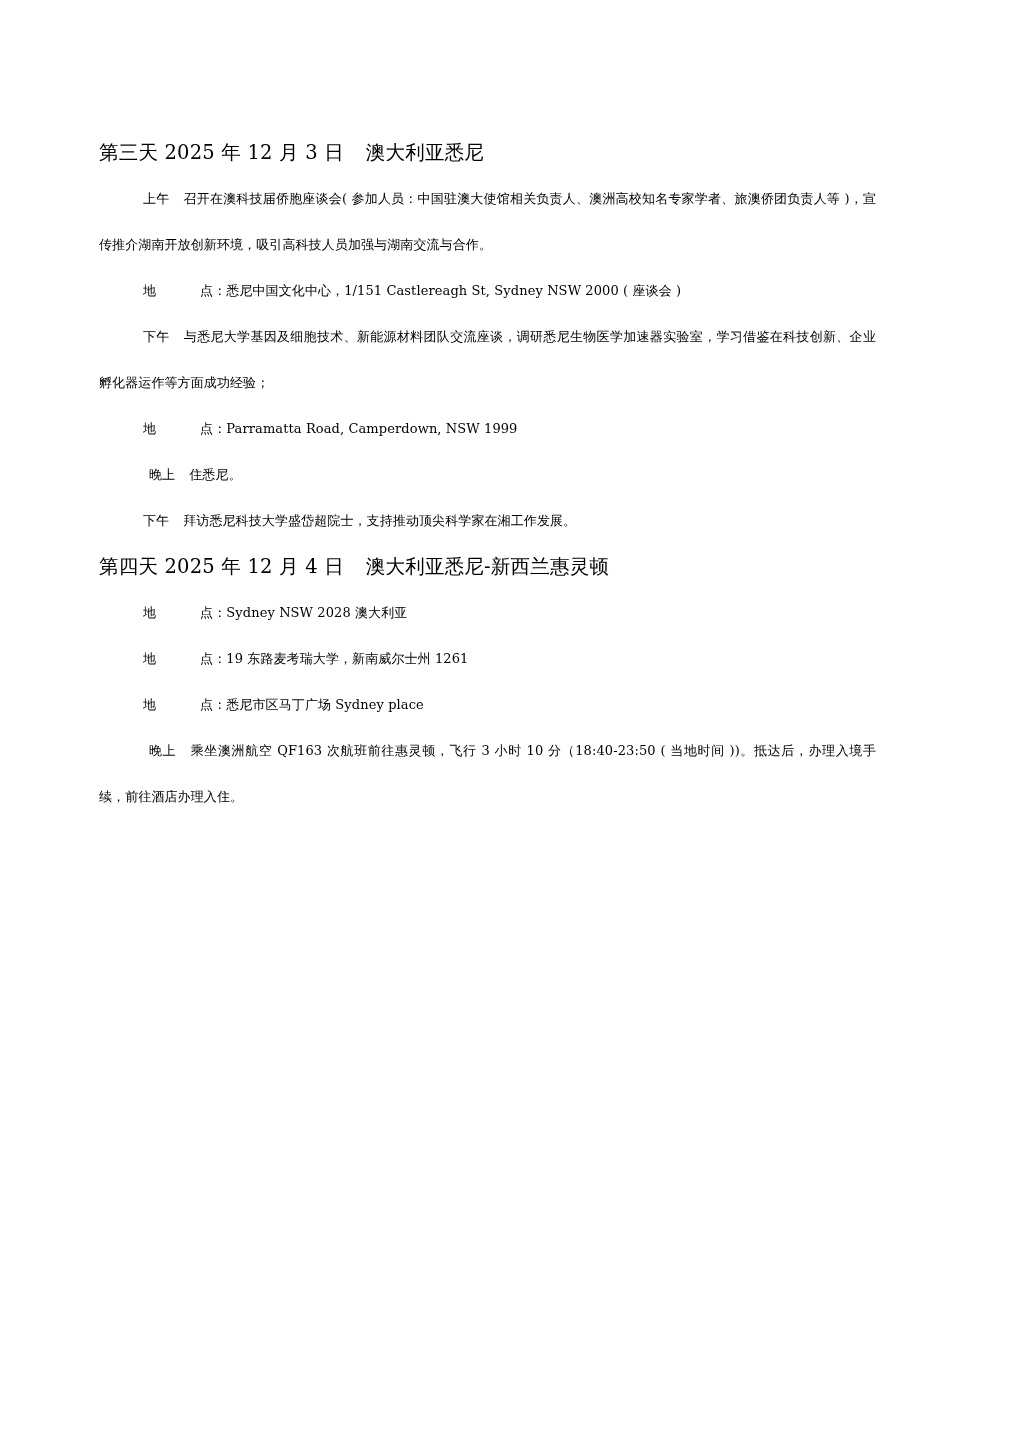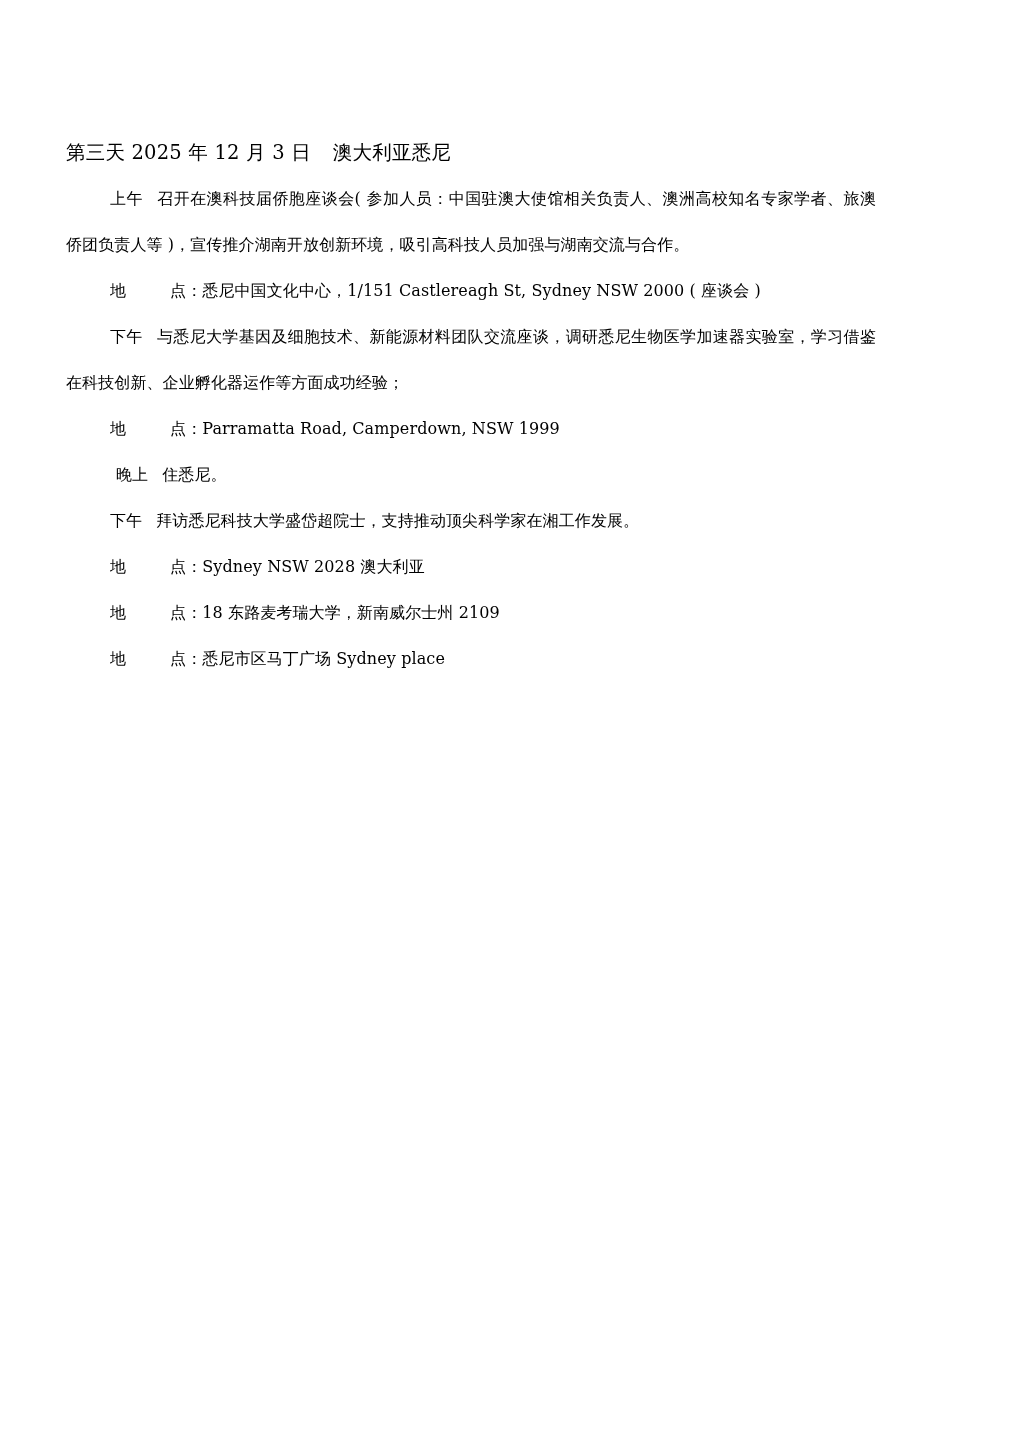--- a/index.html
+++ b/index.html
@@ -12,41 +12,41 @@
     height: 1448px;
     font-family: "DejaVu Serif", "Liberation Serif", serif;
     color: #000000;
     overflow: hidden;
   }
   .page {
     position: relative;
     width: 1024px;
     height: 1448px;
     box-sizing: border-box;
-    padding: 130px 148px 60px 66px;
+    padding: 130px 148px 60px 99px;
   }
   .doc-body {
     font-size: 19.5px;
     line-height: 1.0;
   }
   
   .day-heading {
     font-size: 19.5px;
     line-height: 46px;
     margin: 0 0 0 0;
     letter-spacing: 0.2px;
     white-space: nowrap;
   }
   .day-heading .gap {
     display: inline-block;
     width: 22px;
   }
   
   .para {
-    font-size: 16px;
+    font-size: 13px;
     line-height: 46px;
     margin: 0;
     text-indent: 44px;
     text-align: justify;
     text-justify: inter-ideograph;
     letter-spacing: 0.1px;
   }
   .para.wide {
     text-indent: 50px;
   }
@@ -68,17 +68,19 @@
 
 <div class="page">
   <div class="doc-body" id="doc-body">
       <p class="day-heading"><span>第三天 2025 年 12 月 3 日</span><span class="gap"></span><span>澳大利亚悉尼</span></p>
       <p class="para"><span class="label">上午</span><span class="after-label"></span><span>召开在澳科技届侨胞座谈会( 参加人员：中国驻澳大使馆相关负责人、澳洲高校知名专家学者、旅澳侨团负责人等 )，宣传推介湖南开放创新环境，吸引高科技人员加强与湖南交流与合作。</span></p>
       <p class="para"><span>地</span><span class="place-gap"></span><span>点：</span><span>悉尼中国文化中心，1/151 Castlereagh St, Sydney NSW 2000 ( 座谈会 )</span></p>
       <p class="para"><span class="label">下午</span><span class="after-label"></span><span>与悉尼大学基因及细胞技术、新能源材料团队交流座谈，调研悉尼生物医学加速器实验室，学习借鉴在科技创新、企业孵化器运作等方面成功经验；</span></p>
       <p class="para"><span>地</span><span class="place-gap"></span><span>点：</span><span>Parramatta Road, Camperdown, NSW 1999</span></p>
       <p class="para wide"><span class="label">晚上</span><span class="after-label"></span><span>住悉尼。</span></p>
       <p class="para"><span class="label">下午</span><span class="after-label"></span><span>拜访悉尼科技大学盛岱超院士，支持推动顶尖科学家在湘工作发展。</span></p>
+      <p class="day-heading"><span>第四天 2025 年 12 月 4 日</span><span class="gap"></span><span>澳大利亚悉尼-新西兰惠灵顿</span></p>
       <p class="para"><span>地</span><span class="place-gap"></span><span>点：</span><span>Sydney NSW 2028 澳大利亚</span></p>
-      <p class="para"><span>地</span><span class="place-gap"></span><span>点：</span><span>18 东路麦考瑞大学，新南威尔士州 2109</span></p>
+      <p class="para"><span>地</span><span class="place-gap"></span><span>点：</span><span>19 东路麦考瑞大学，新南威尔士州 1261</span></p>
       <p class="para"><span>地</span><span class="place-gap"></span><span>点：</span><span>悉尼市区马丁广场 Sydney place</span></p>
+      <p class="para wide"><span class="label">晚上</span><span class="after-label"></span><span>乘坐澳洲航空 QF163 次航班前往惠灵顿，飞行 3 小时 10 分（18:40-23:50 ( 当地时间 ))。抵达后，办理入境手续，前往酒店办理入住。</span></p>
     </div>
 </div>
 
 </body></html>

